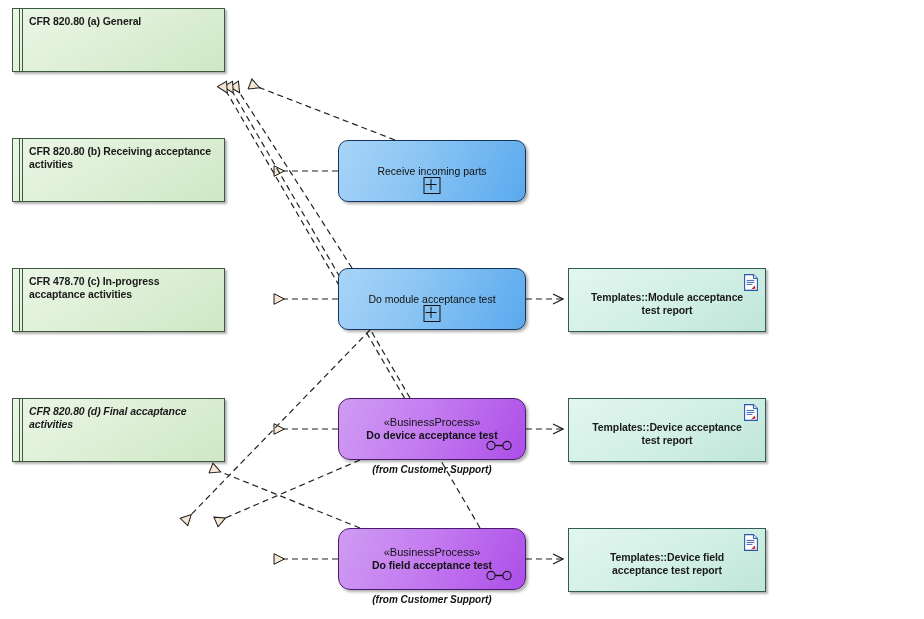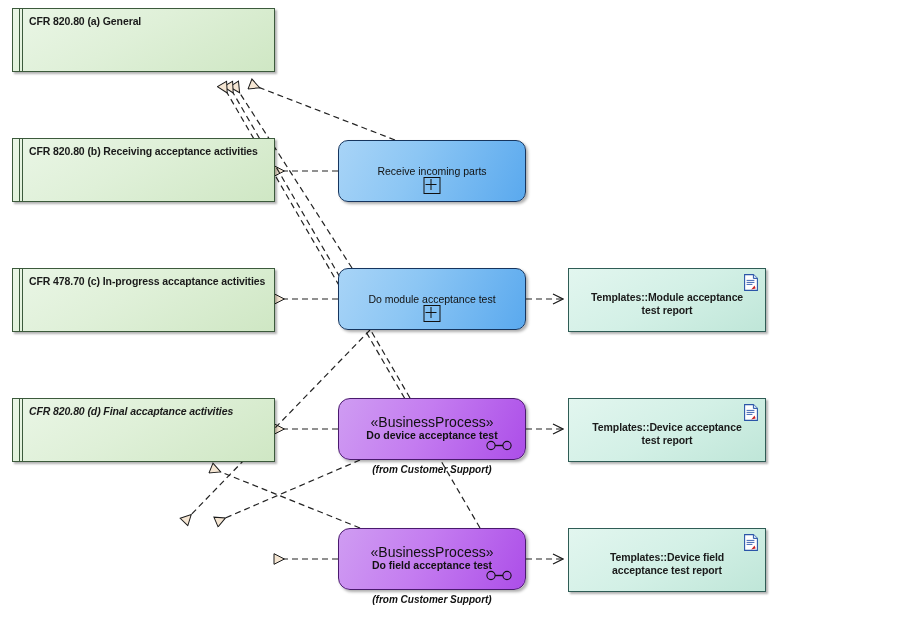--- a/index.html
+++ b/index.html
@@ -13,21 +13,21 @@
   #canvas{position:absolute;left:0;top:0;width:924px;height:619px;}
 
   
   #edges{position:absolute;left:0;top:0;width:924px;height:619px;pointer-events:none;z-index:1;}
 
   
   .node{position:absolute;box-sizing:border-box;z-index:2;}
 
   
   .req{
-    width:263px;height:64px;
+    width:213px;height:64px;
     border:1px solid #3c5a3c;
     background:linear-gradient(150deg,#eaf6e6 0%,#dff0d8 45%,#cfe7c4 100%);
     box-shadow:2px 2px 2px rgba(0,0,0,.30);
   }
   .req .bar1{position:absolute;left:6px;top:0;bottom:0;width:1px;background:#3c5a3c;}
   .req .bar2{position:absolute;left:9px;top:0;bottom:0;width:1px;background:#3c5a3c;}
   .req .reqtxt{
     position:absolute;left:16px;right:6px;top:6px;
     font-size:10.5px;font-weight:bold;color:#1a1a1a;line-height:13px;
     letter-spacing:-.1px;
@@ -38,21 +38,21 @@
     width:188px;height:62px;border-radius:10px;
     border:1px solid #16355e;
     box-shadow:2px 2px 3px rgba(0,0,0,.32);
     display:flex;flex-direction:column;align-items:center;justify-content:center;
   }
   .proc.blue{background:linear-gradient(115deg,#a8d4f7 0%,#8cc6f4 40%,#5aa9ee 100%);}
   .proc.purple{
     background:linear-gradient(115deg,#cf9cf2 0%,#c47cf0 45%,#ac4ee8 100%);
     border-color:#4a1a6e;border-radius:12px;
   }
-  .proc .stereo{font-size:14px;color:#111;line-height:13px;}
+  .proc .stereo{font-size:11px;color:#111;line-height:13px;}
   .proc .pname{font-size:10.5px;font-weight:bold;color:#111;line-height:13px;text-align:center;}
   .proc .pname.plain{font-weight:normal;}
   .plusbox{
     position:absolute;left:50%;transform:translateX(-50%);bottom:7px;
     width:15px;height:15px;border:1px solid #111;background:transparent;
   }
   .plusbox:before,.plusbox:after{content:"";position:absolute;background:#111;}
   .plusbox:before{left:6px;top:1px;width:1px;height:11px;}
   .plusbox:after{top:6px;left:1px;height:1px;width:11px;}
   .chain{position:absolute;right:12px;bottom:8px;width:28px;height:11px;}

